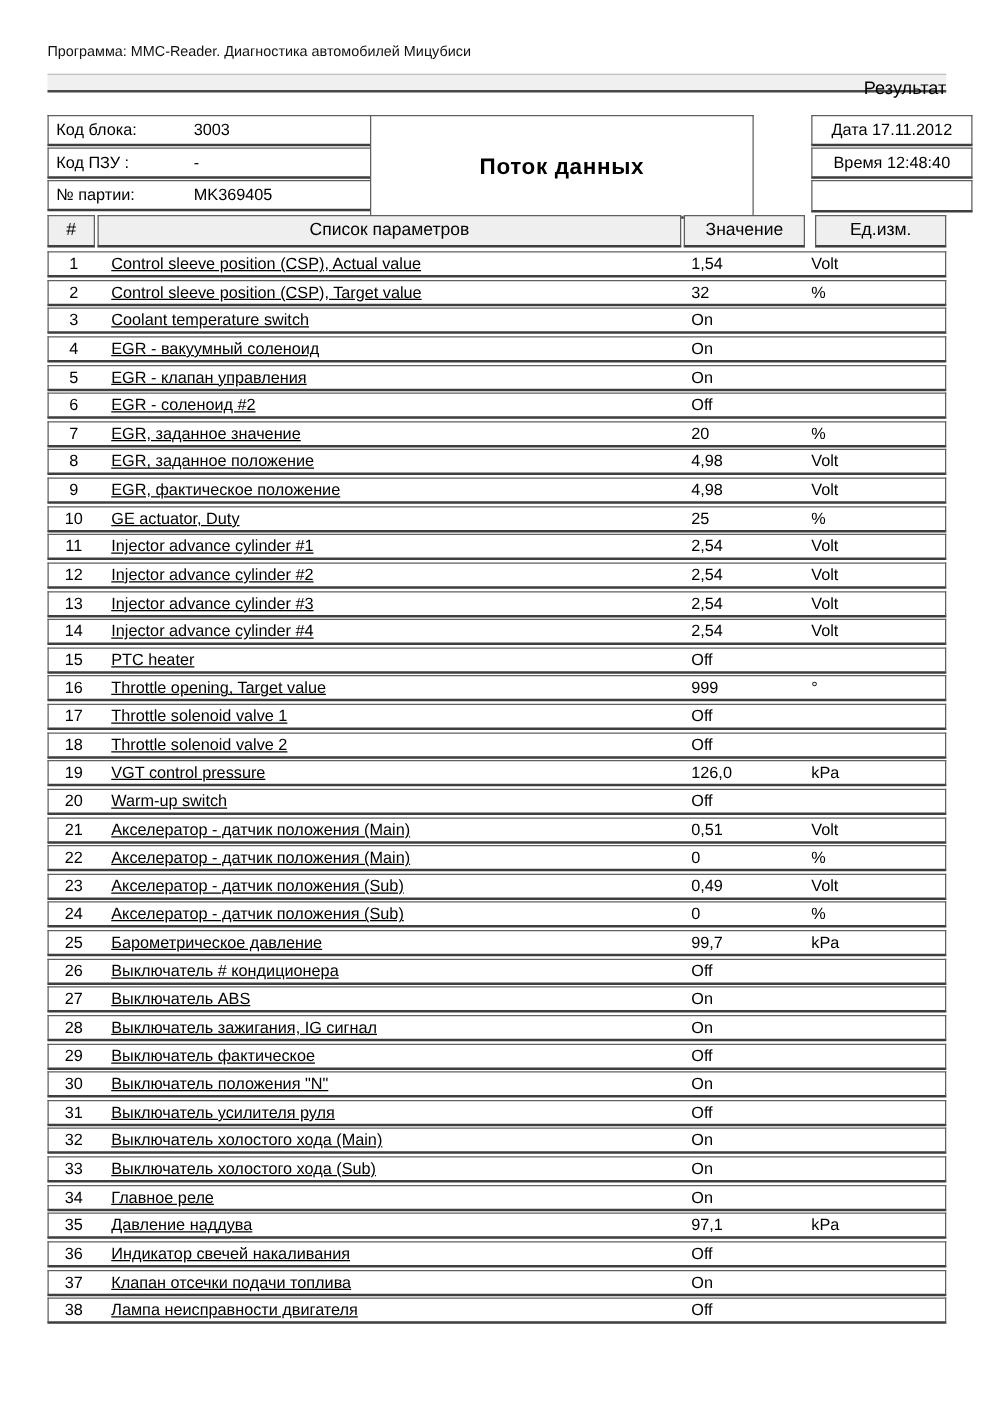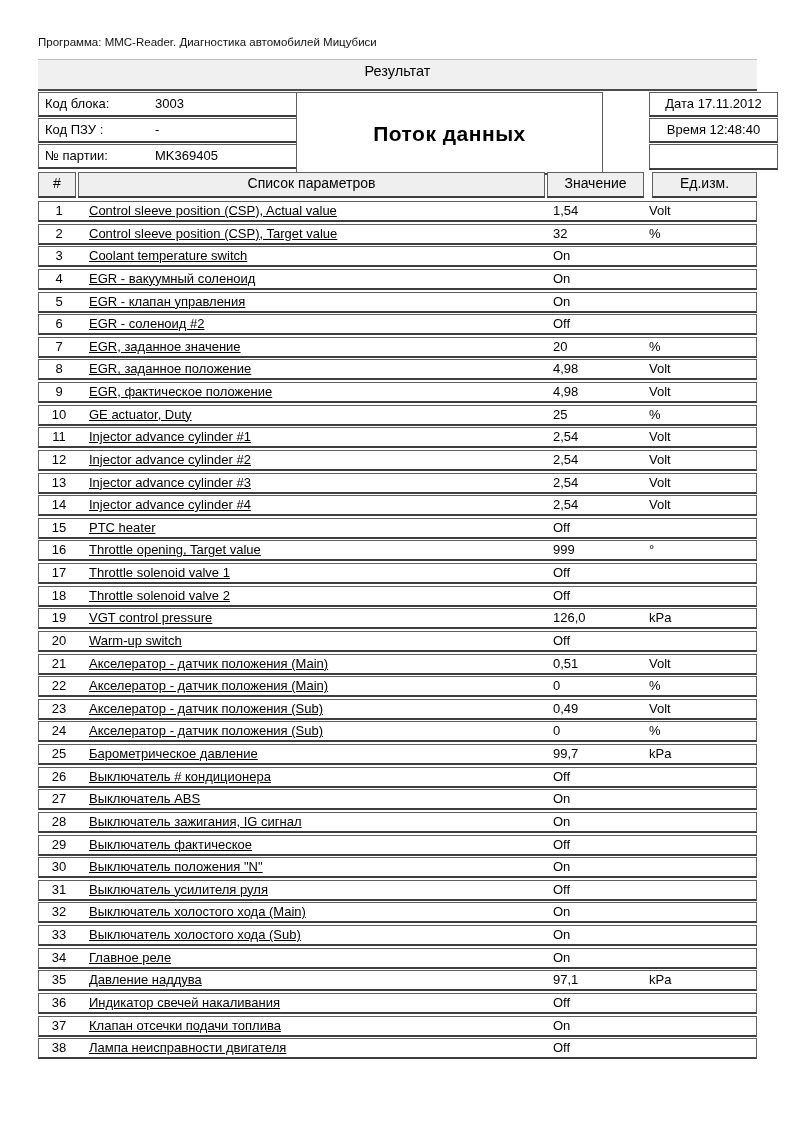--- a/index.html
+++ b/index.html
@@ -6,36 +6,36 @@
   body{
     width:794px;height:1123px;background:#ffffff;color:#000;
     font-family:"Liberation Sans","DejaVu Sans",sans-serif;
     position:relative;overflow:hidden;
   }
   .abs{position:absolute;box-sizing:border-box;}
   
   .program-line{left:38px;top:36px;font-size:11.5px;color:#111;}
   
   .result-bar{
-    left:38px;top:59px;width:719px;height:32px;background:#f0f0f0;
+    left:38px;top:59px;width:719px;height:15px;background:#f0f0f0;
     border-top:1px solid #c0c0c0;border-bottom:2px solid #4a4a4a;
-    text-align:center;font-size:14.5px;line-height:22px;
+    text-align:right;font-size:14.5px;line-height:22px;
   }
   
   .cellbox{
     border:1px solid #5f5f5f;border-bottom:2px solid #3e3e3e;background:#fff;
     font-size:13px;line-height:21px;
   }
   .info-left{left:38px;width:260px;height:25px;}
   .info-left .lbl{padding-left:6px;}
   .info-left .val{position:absolute;left:116px;top:0;}
   .info-center{
     left:296px;top:92px;width:307px;height:83px;
     display:flex;align-items:center;justify-content:center;
-    font-size:21px;font-weight:bold;letter-spacing:0.5px;
+    font-size:18px;font-weight:bold;letter-spacing:0.5px;
   }
   .info-right{left:627px;width:129px;height:25px;text-align:center;margin-left:22px;}
   
   .thead{
     background:#efefef;text-align:center;font-size:14px;line-height:21px;
   }
   
   .rows-wrap{left:38px;top:201px;width:719px;}
   .trow{
     position:relative;height:21px;box-sizing:border-box;

